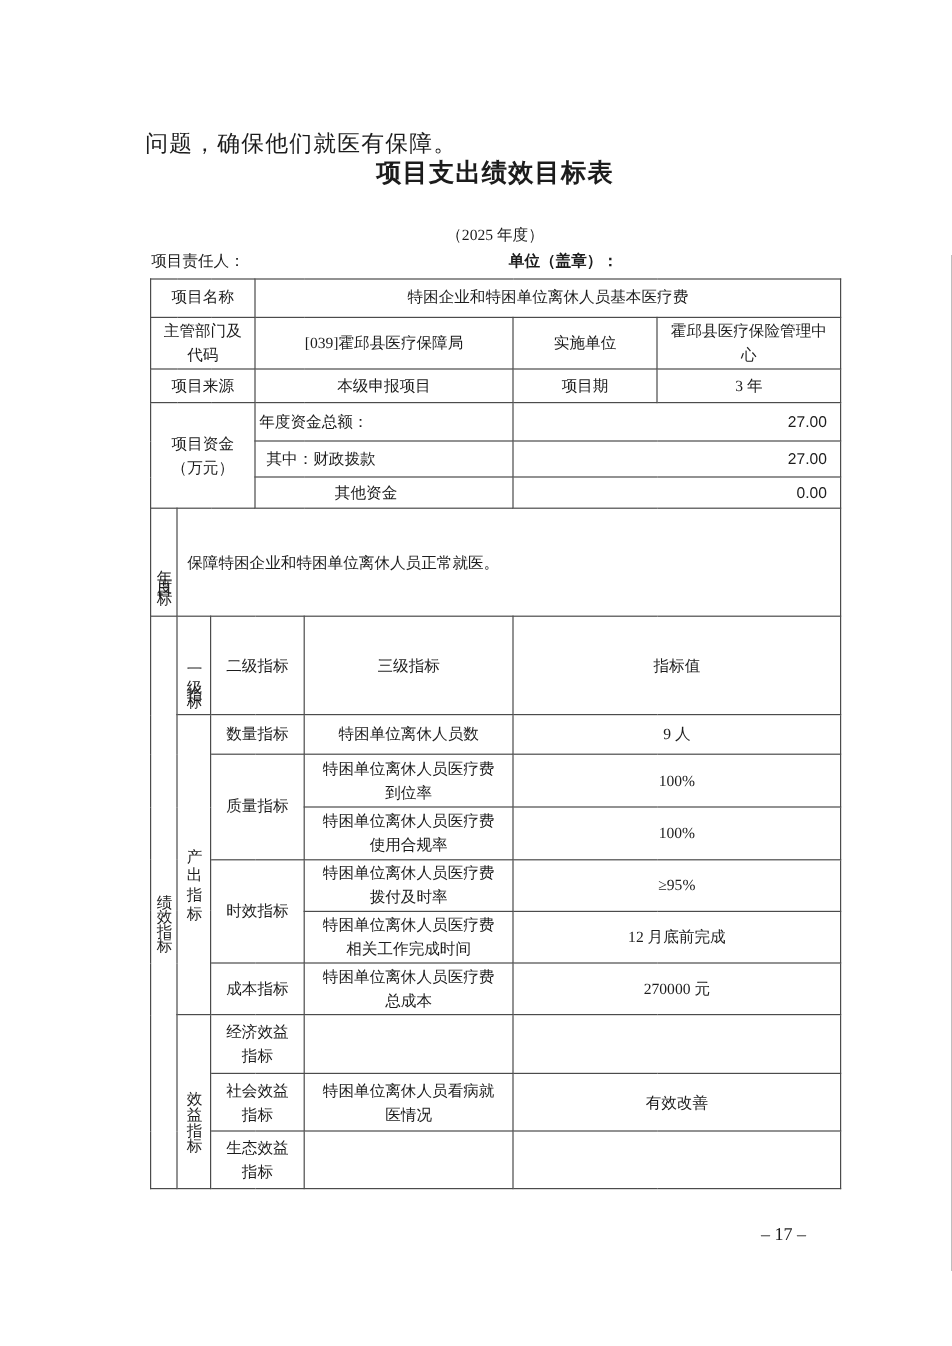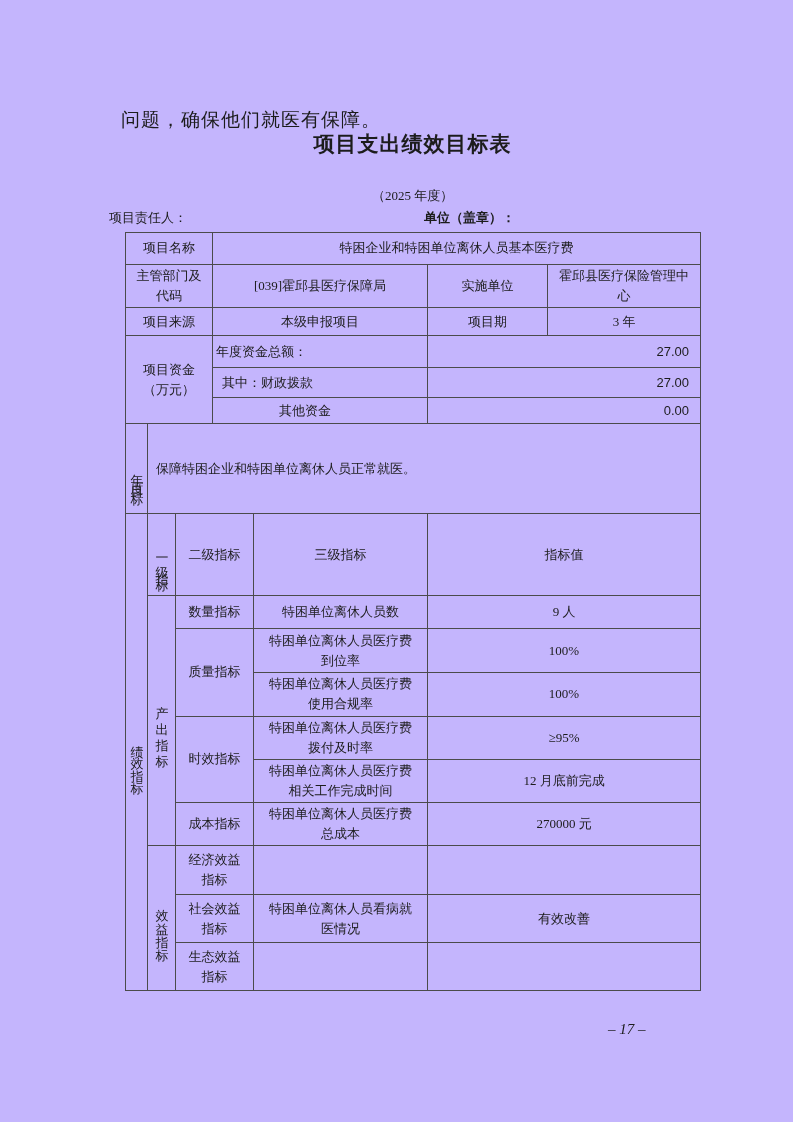--- a/index.html
+++ b/index.html
@@ -1,34 +1,34 @@
 <!DOCTYPE html>
 <html><head>
 <meta charset="utf-8">
 <style>
   html,body { margin:0; padding:0; background:#888; }
   .page {
     position:relative; width:793px; height:1122px; margin:0 auto;
-    background:#c4b5fd; overflow:hidden;
+    background:#ffffff; overflow:hidden;
     font-family:"Liberation Serif","DejaVu Serif",serif;
     color:#1c1c1c;
   }
   .paragraph {
     position:absolute; left:121px; top:107px;
     font-size:19px; letter-spacing:1px; white-space:pre;
   }
   .doc-title {
     position:absolute; left:125px; top:130px; width:575px;
     text-align:center; font-size:21px; font-weight:700; letter-spacing:1px;
   }
   .doc-subtitle {
     position:absolute; left:125px; top:187px; width:575px;
     text-align:center; font-size:13px;
   }
-  .responsible { position:absolute; left:109px; top:209px; font-size:13px; }
+  .responsible { position:absolute; left:126px; top:209px; font-size:13px; }
   .unit-seal   { position:absolute; left:424px; top:209px; font-size:13px;font-weight:bold; }
 
   table.main {
     position:absolute; left:125px; top:232px; width:575px;
     border-collapse:collapse; table-layout:fixed; font-size:13px;
   }
   td {
     border:1px solid #4b4b4b; text-align:center; vertical-align:middle;
     padding:1px 3px; line-height:1.55; white-space:pre-line; overflow:hidden;
   }
@@ -44,21 +44,21 @@
     display:inline-block;
     writing-mode:vertical-rl; text-orientation:upright;
   }
   .ls6  { letter-spacing:6px; }
   .ls12 { letter-spacing:12px; }
   .ls13 { letter-spacing:13px; }
   .ls16 { letter-spacing:16px; }
 
   .page-number {
     position:absolute; left:608px; top:1021px; width:90px;
-    text-align:left; font-size:15px;font-style:italic;
+    text-align:center; font-size:15px;
   }
 
   
   tr.r1{height:32px} tr.r2{height:43px} tr.r3{height:28px}
   tr.r4{height:32px} tr.r5{height:30px} tr.r6{height:26px}
   tr.r7{height:90px} tr.r8{height:82px} tr.r9{height:33px}
   tr.r10{height:44px} tr.r11{height:40px} tr.r12{height:43px}
   tr.r13{height:40px} tr.r14{height:43px} tr.r15{height:49px}
   tr.r16{height:48px} tr.r17{height:48px}
 </style>

